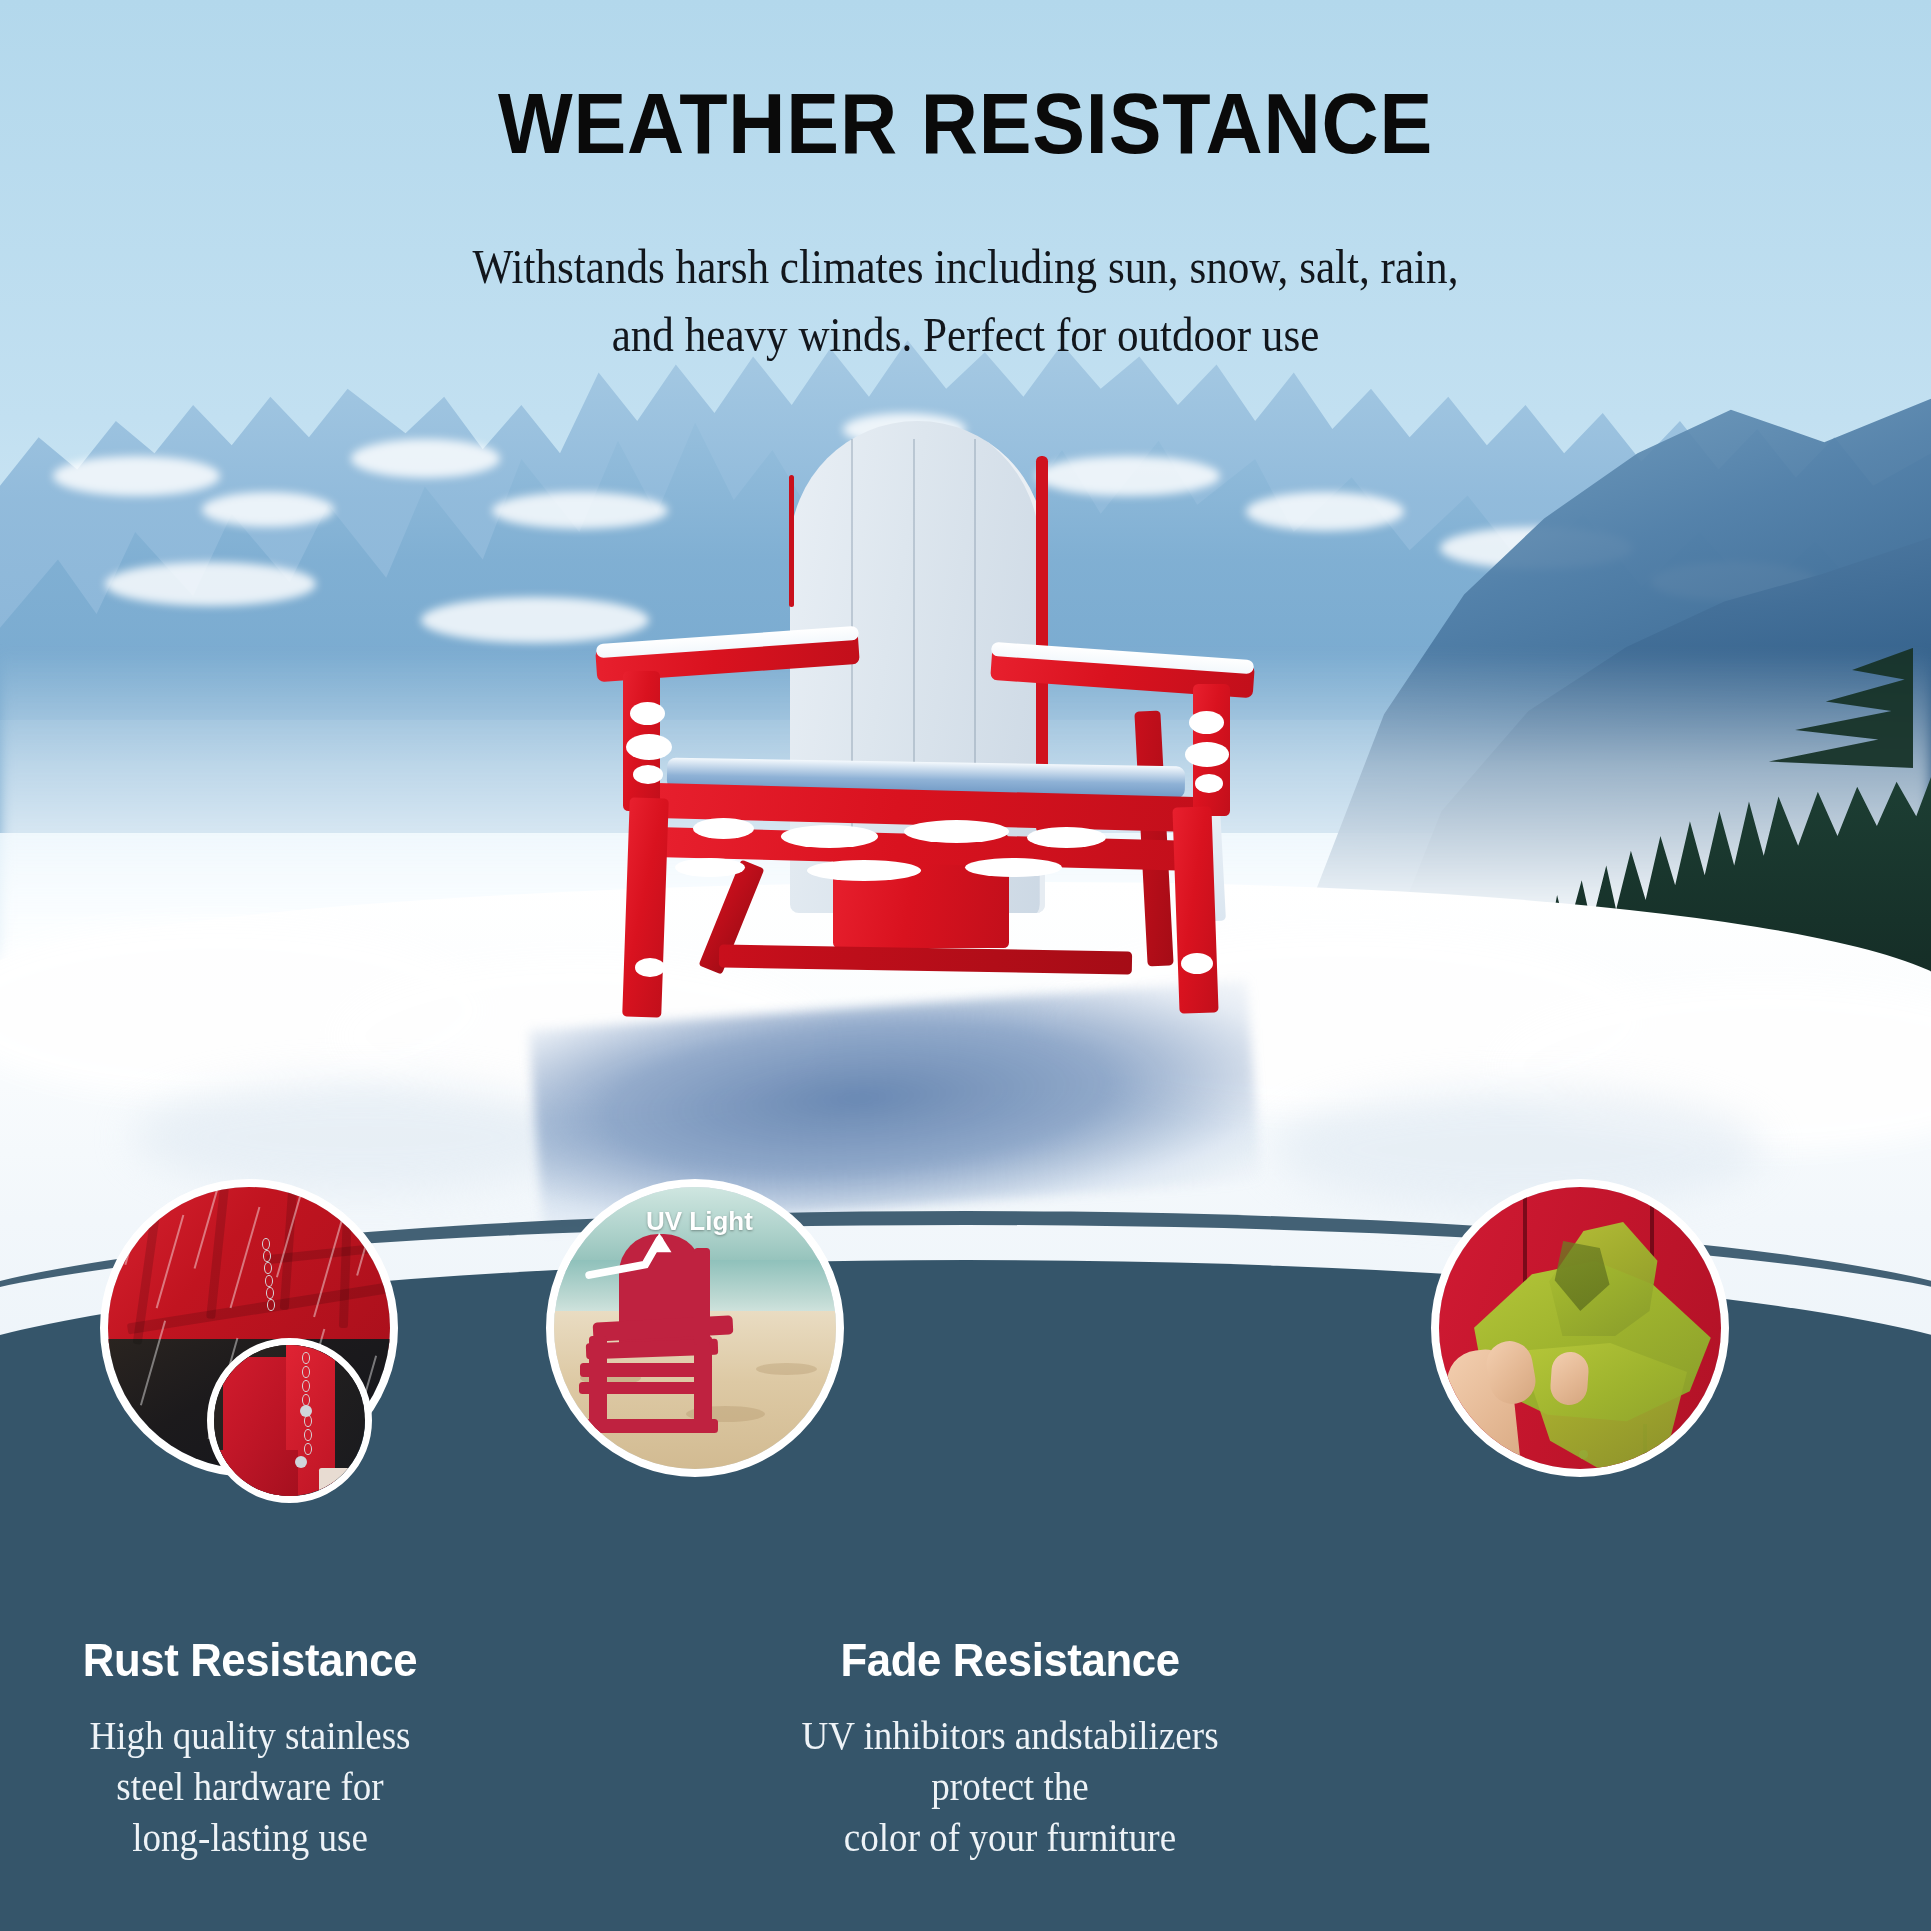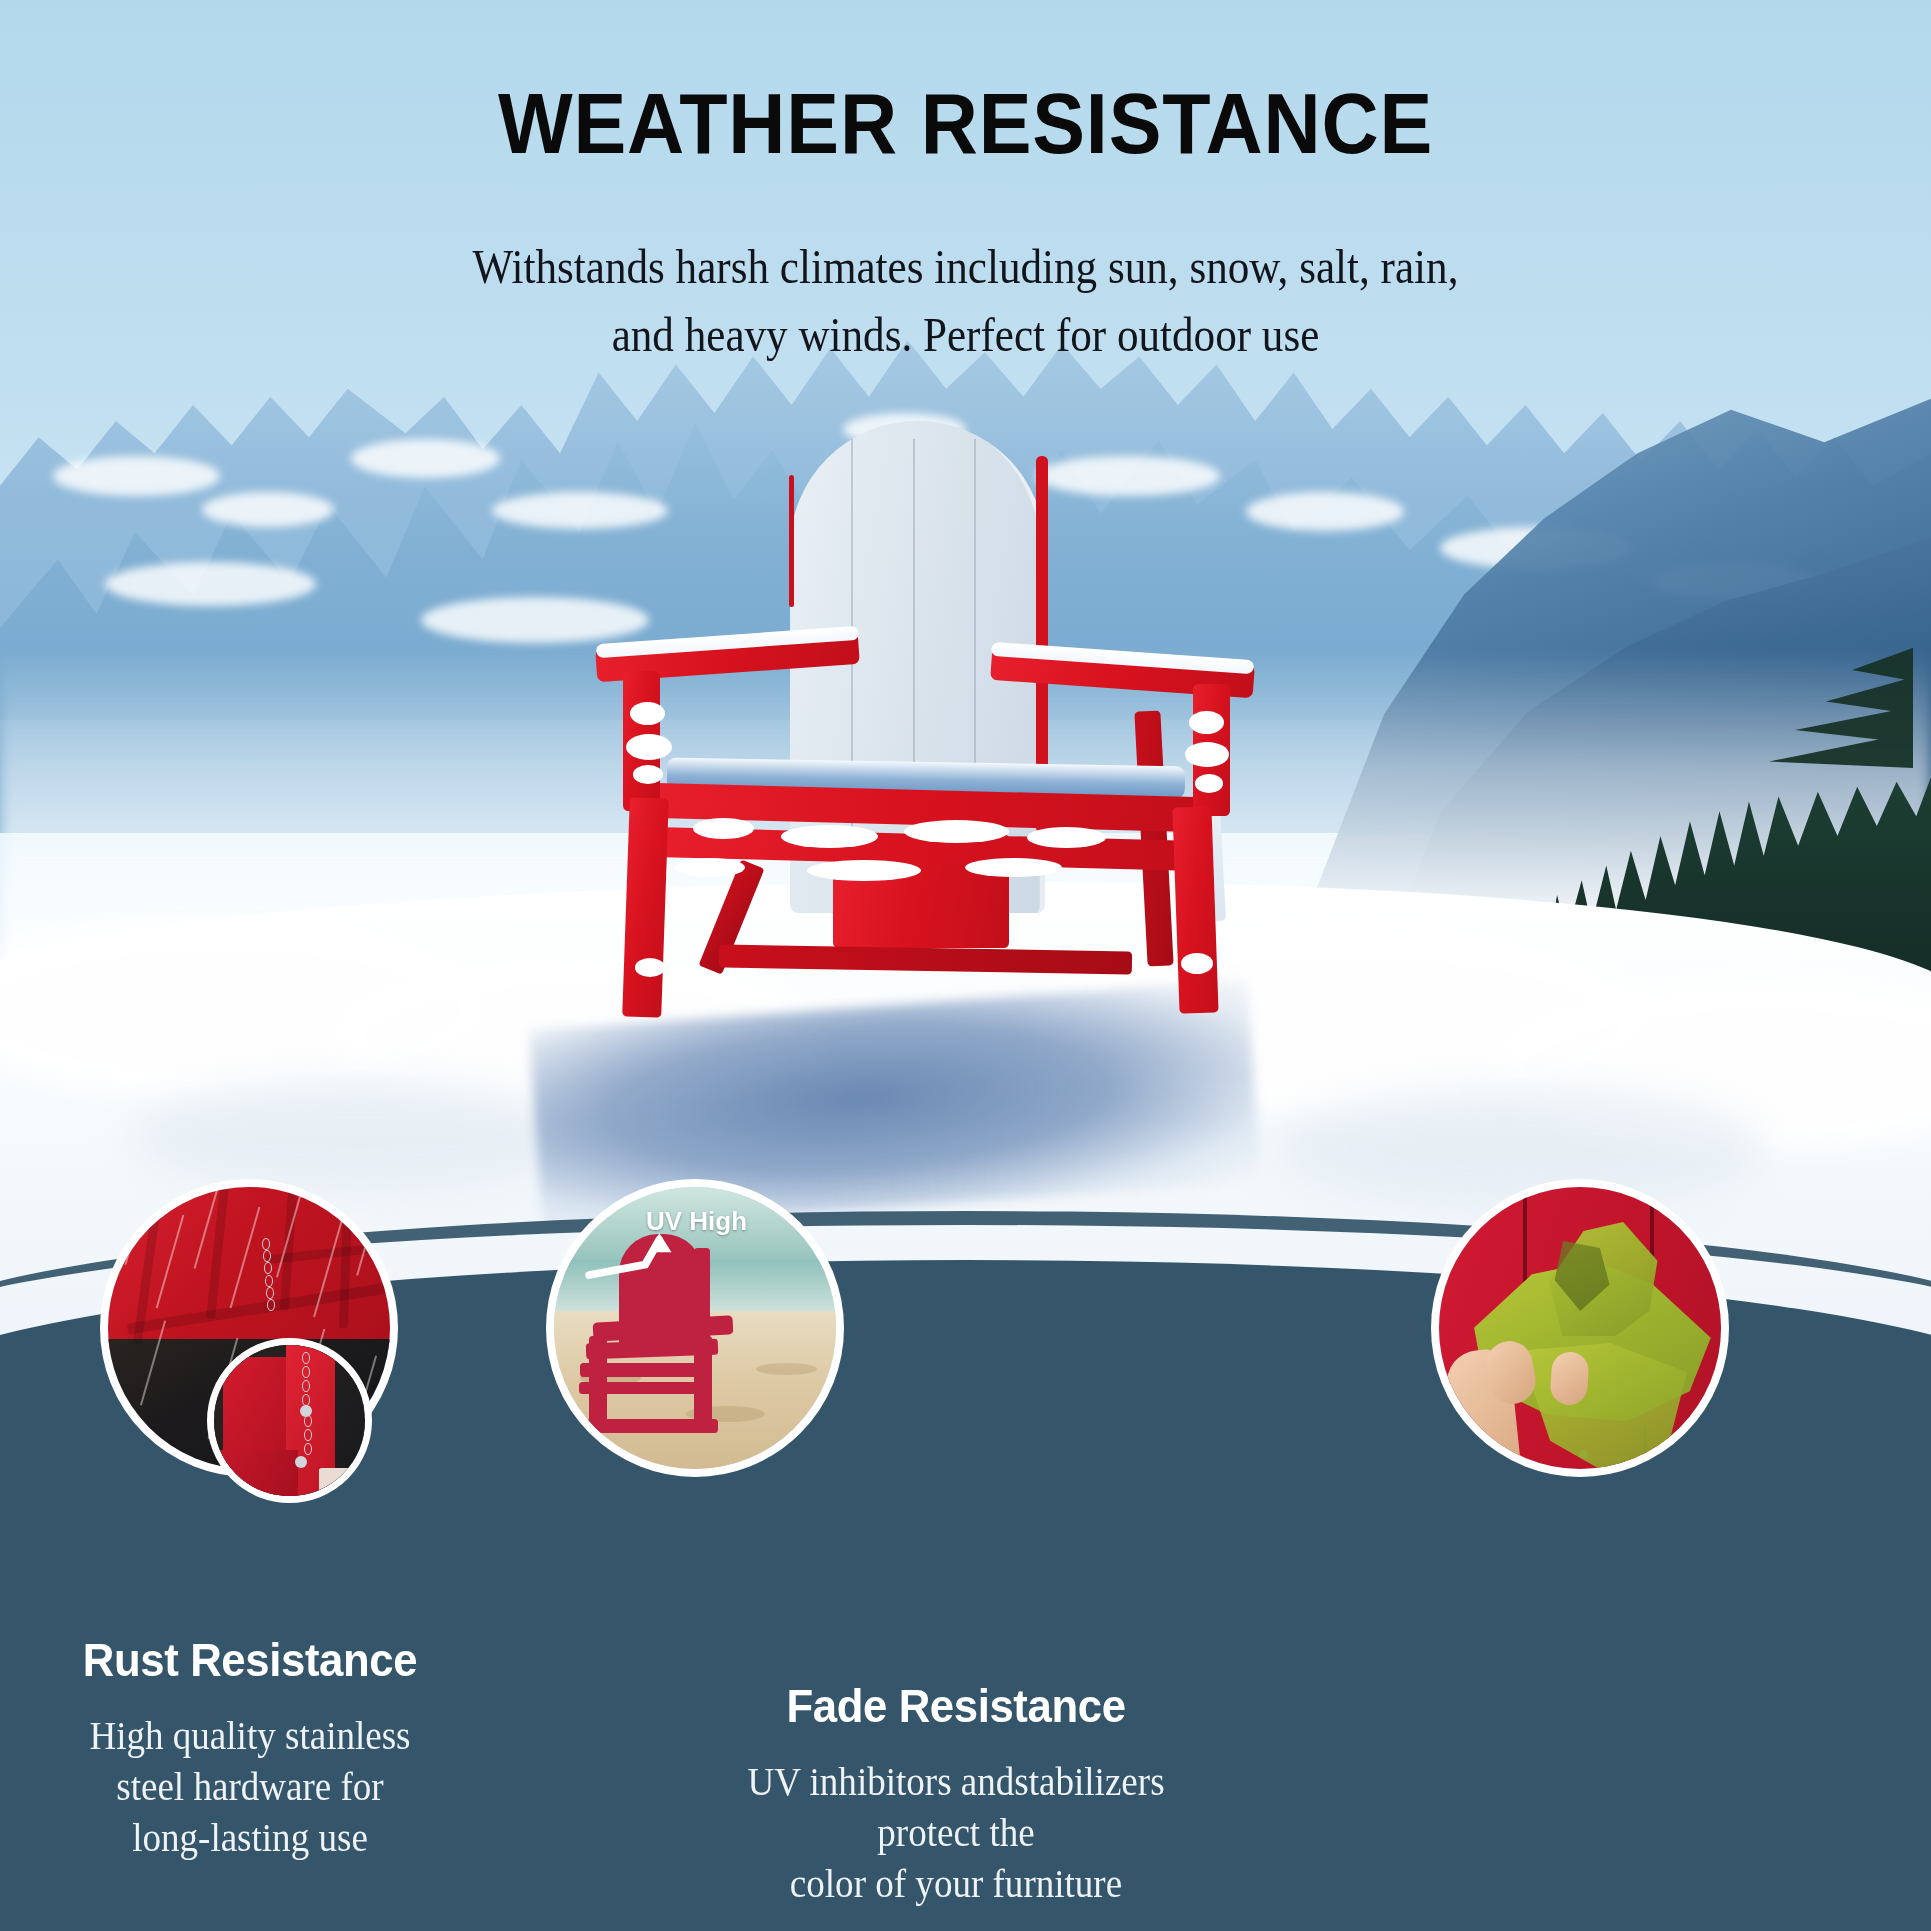--- a/index.html
+++ b/index.html
@@ -220,21 +220,21 @@
   .subtitle {
     position:absolute; left:0; top:233px; width:1931px; text-align:center;
     font-family:"Liberation Serif", serif;
     font-size:49px; line-height:68px; color:#12161c;
     transform:scaleX(.88); transform-origin:50% 50%;
   }
   .feature-col {
     position:absolute; top:1633px; width:492px; text-align:center;
   }
   .fcol1 { left:4.4px; }
-  .fcol2 { left:710px;margin-top:46px; }
+  .fcol2 { left:764px; }
   .fcol3 { left:1352px; }
   .feature-title {
     font-family:"Liberation Sans", sans-serif;
     font-weight:700; font-size:46px; color:#ffffff; letter-spacing:-0.4px;
     transform:scaleX(.95); transform-origin:50% 50%;
   }
   .feature-body {
     margin-top:23px;
     font-family:"Liberation Serif", serif;
     font-size:39px; line-height:51px; color:#eef3f7;
@@ -405,21 +405,21 @@
       <div class="beach-chair" style="left:35px;  top:149px; width:17.6px; height:97px; border-radius:3.5px;"></div>
       <div class="beach-chair" style="left:140px; top:149px; width:17.6px; height:97px; border-radius:3.5px;"></div>
       <div class="beach-chair" style="left:32px;  top:232px; width:132px;height:14px; border-radius:3.5px;"></div>
       <div class="beach-chair" style="left:140px; top:61px;  width:16px; height:97px; border-radius:3.5px;"></div>
 
       <svg class="uv-arrow" width="105" height="70" style="left:30px; top:39px;" viewBox="0 0 120 80">
         <path d="M6 56 L70 44 L86 16" stroke="#ffffff" stroke-width="9" fill="none" stroke-linecap="round"></path>
         <path d="M86 8 L100 30 L74 30 Z" fill="#ffffff"></path>
       </svg>
     </div>
-    <div class="uv-label" style="left:646px; top:1206px;">UV High</div>
+    <div class="uv-label" style="left:646px; top:1206px;">UV Light</div>
 
     <div class="circ p3" style="left:1431px;">
       <div class="red-panel"></div>
       <div class="panel-gap" style="left:84px;  top:0;   height:132px;"></div>
       <div class="panel-gap" style="left:211px; top:0;   height:105px;"></div>
       <div class="panel-gap" style="left:204px; top:237px;height:61px;"></div>
       <div style="position:absolute;left:140px;top:263px;width:8.8px;height:8.8px;border-radius:50%;background:#8d8f92;"></div>
 
       <div class="cloth" style="left:19.3px;  top:74px;  width:263px; height:167px;
            clip-path:polygon(6% 40%, 28% 8%, 52% 0%, 74% 14%, 96% 46%, 88% 78%, 64% 96%, 34% 92%, 10% 74%);"></div>

